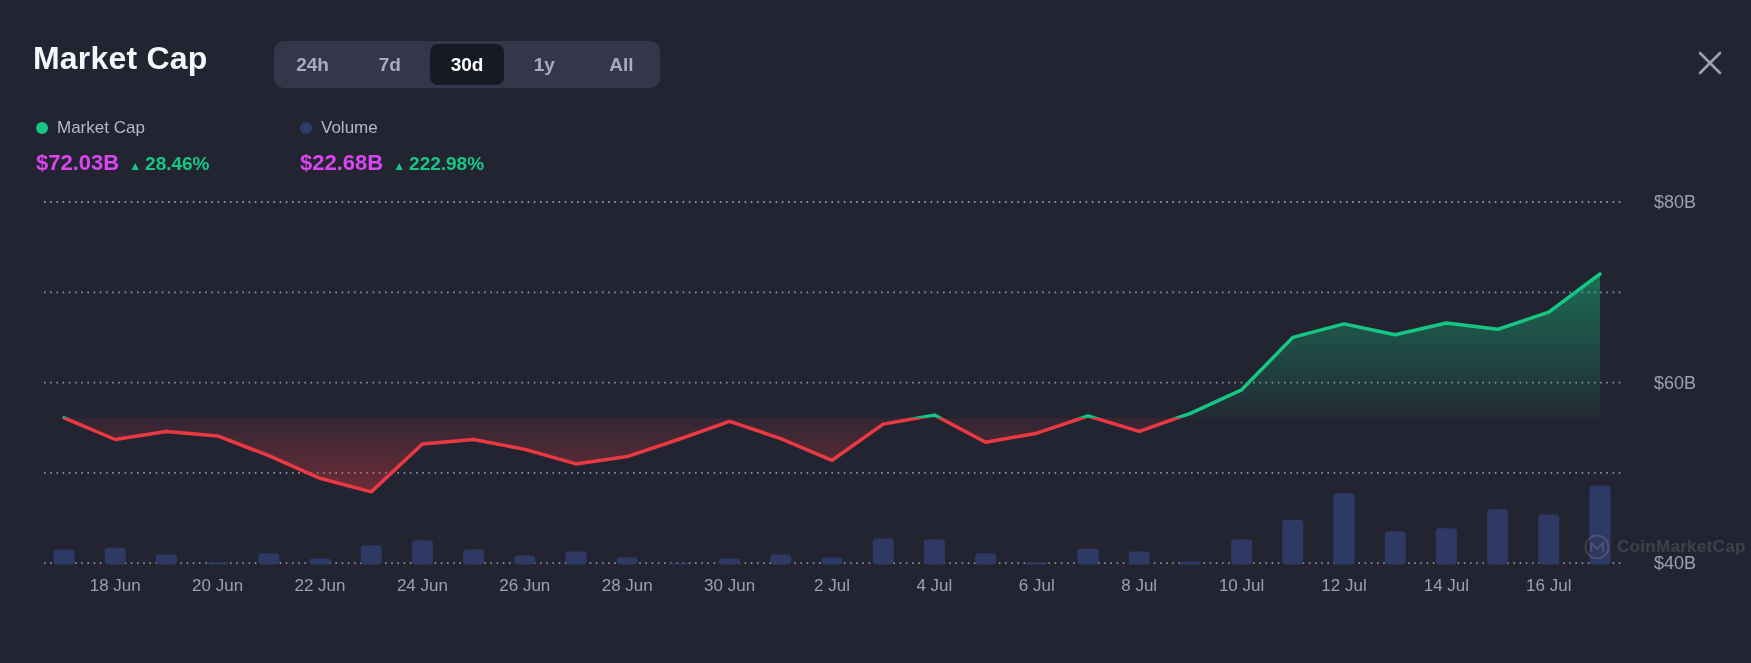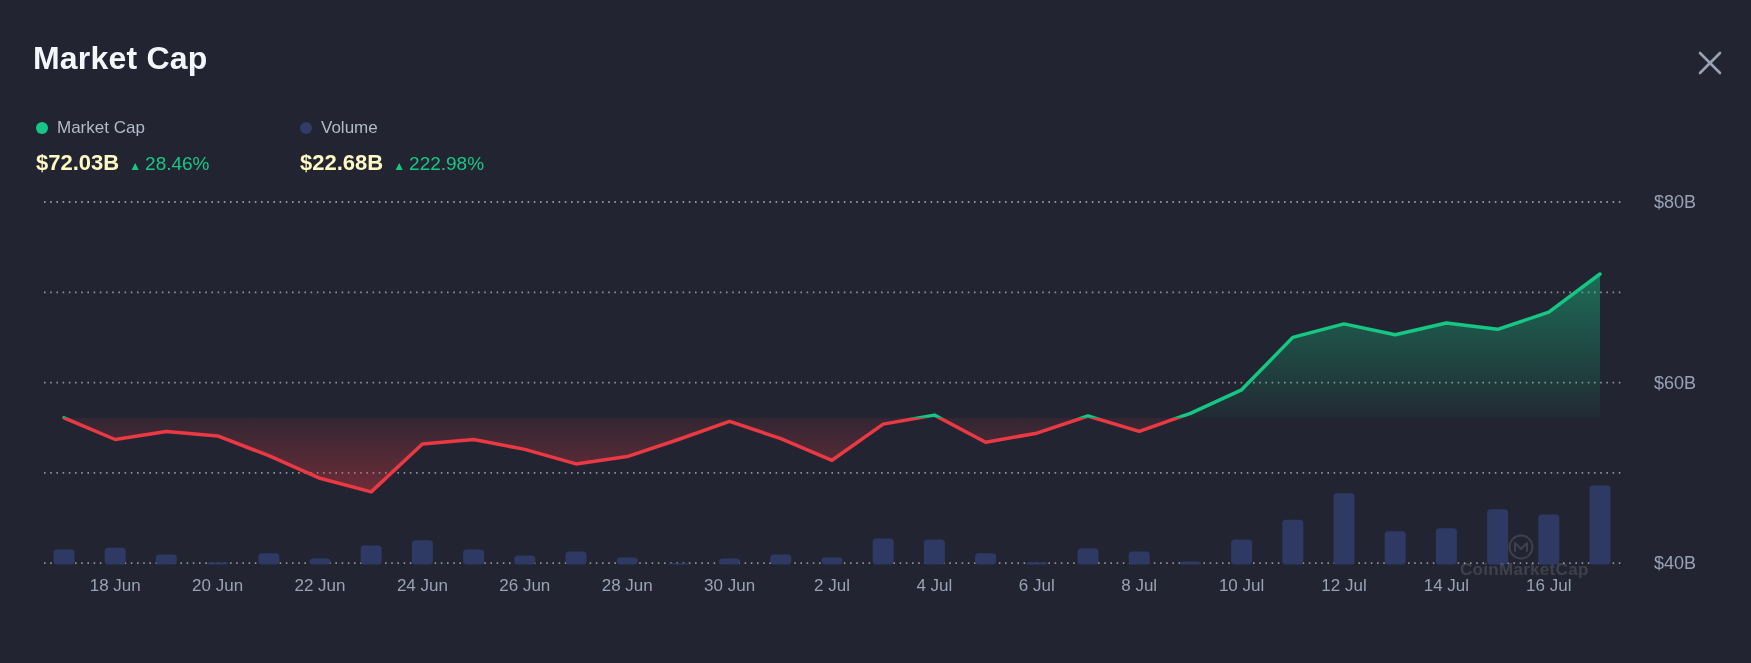--- a/index.html
+++ b/index.html
@@ -13,28 +13,28 @@
        border-radius:8px;cursor:pointer;font-family:inherit;}
   .tab.selected{background:#171a24;color:#ffffff;font-weight:700;}
   .close-btn{position:absolute;left:1692px;top:45px;width:36px;height:36px;background:transparent;border:none;cursor:pointer;padding:0;}
   
   .leg-col{position:absolute;top:116px;}
   .leg-col.c1{left:36px;} .leg-col.c2{left:300px;}
   .leg-row{display:flex;align-items:center;height:24px;}
   .dot{width:12px;height:12px;border-radius:50%;margin-right:9px;display:inline-block;}
   .leg-label{font-size:17px;color:#b3b9c8;}
   .val-row{display:flex;align-items:baseline;margin-top:10px;}
-  .val{font-size:22px;font-weight:700;color:#fef9c3;}
+  .val{font-size:22px;font-weight:700;color:#d946ef;}
   .chg{display:flex;align-items:baseline;margin-left:10px;}
   .arr{font-size:12px;color:#16c784;margin-right:4px;}
-  .chg-val{font-size:19px;font-weight:400;color:#16c784;}
+  .chg-val{font-size:19px;font-weight:700;color:#16c784;}
   
   #chart{position:absolute;left:0;top:0;width:1751px;height:663px;}
   
-  .watermark{position:absolute;left:1460px;top:534px;display:flex;align-items:center;color:rgba(255,255,255,0.13);flex-direction:column;}
+  .watermark{position:absolute;left:1584px;top:534px;display:flex;align-items:center;color:rgba(255,255,255,0.13);}
   .watermark svg{margin-right:7px;}
   .watermark span{font-size:17px;font-weight:700;letter-spacing:.3px;}
 </style>
 </head>
 <body>
 
 <div class="app">
 
   <svg id="chart" viewBox="0 0 1751 663">
       <defs>
@@ -108,20 +108,27 @@
       <rect x="1538.3000000000002" y="514.4692" width="21" height="50.03079999999999" rx="3.5" fill="#2e3a63"></rect>
       <rect x="1589.5" y="485.48584" width="21" height="79.01415999999999" rx="3.5" fill="#2e3a63"></rect>
       <path d="M 64.0 417.8 L 115.2 439.5 L 166.4 431.4 L 217.6 435.9 L 268.8 455.7 L 320.0 478.3 L 371.2 491.9 L 422.4 444.0 L 473.6 439.5 L 524.8 449.4 L 576.0 463.9 L 627.2 456.6 L 678.4 439.5 L 729.6 421.4 L 780.8 438.6 L 832.0 460.3 L 883.2 424.1 L 934.4 415.1 L 985.6 442.2 L 1036.8 433.2 L 1088.0 416.0 L 1139.2 431.4 L 1190.4 413.3 L 1241.6 389.8 L 1292.8 337.4 L 1344.0 323.9 L 1395.2 334.7 L 1446.4 323.0 L 1497.6 329.3 L 1548.8 312.2 L 1600.0 274.0 L 1600.0 417.8 L 64.0 417.8 Z" fill="url(#rGrad)" clip-path="url(#below)"></path>
       <path d="M 64.0 417.8 L 115.2 439.5 L 166.4 431.4 L 217.6 435.9 L 268.8 455.7 L 320.0 478.3 L 371.2 491.9 L 422.4 444.0 L 473.6 439.5 L 524.8 449.4 L 576.0 463.9 L 627.2 456.6 L 678.4 439.5 L 729.6 421.4 L 780.8 438.6 L 832.0 460.3 L 883.2 424.1 L 934.4 415.1 L 985.6 442.2 L 1036.8 433.2 L 1088.0 416.0 L 1139.2 431.4 L 1190.4 413.3 L 1241.6 389.8 L 1292.8 337.4 L 1344.0 323.9 L 1395.2 334.7 L 1446.4 323.0 L 1497.6 329.3 L 1548.8 312.2 L 1600.0 274.0 L 1600.0 417.8 L 64.0 417.8 Z" fill="url(#gGrad)" clip-path="url(#above)"></path>
       <path d="M 64.0 417.8 L 115.2 439.5 L 166.4 431.4 L 217.6 435.9 L 268.8 455.7 L 320.0 478.3 L 371.2 491.9 L 422.4 444.0 L 473.6 439.5 L 524.8 449.4 L 576.0 463.9 L 627.2 456.6 L 678.4 439.5 L 729.6 421.4 L 780.8 438.6 L 832.0 460.3 L 883.2 424.1 L 934.4 415.1 L 985.6 442.2 L 1036.8 433.2 L 1088.0 416.0 L 1139.2 431.4 L 1190.4 413.3 L 1241.6 389.8 L 1292.8 337.4 L 1344.0 323.9 L 1395.2 334.7 L 1446.4 323.0 L 1497.6 329.3 L 1548.8 312.2 L 1600.0 274.0" fill="none" stroke="#ea3943" stroke-width="3.5" stroke-linejoin="round" stroke-linecap="round" clip-path="url(#below)"></path>
       <path d="M 64.0 417.8 L 115.2 439.5 L 166.4 431.4 L 217.6 435.9 L 268.8 455.7 L 320.0 478.3 L 371.2 491.9 L 422.4 444.0 L 473.6 439.5 L 524.8 449.4 L 576.0 463.9 L 627.2 456.6 L 678.4 439.5 L 729.6 421.4 L 780.8 438.6 L 832.0 460.3 L 883.2 424.1 L 934.4 415.1 L 985.6 442.2 L 1036.8 433.2 L 1088.0 416.0 L 1139.2 431.4 L 1190.4 413.3 L 1241.6 389.8 L 1292.8 337.4 L 1344.0 323.9 L 1395.2 334.7 L 1446.4 323.0 L 1497.6 329.3 L 1548.8 312.2 L 1600.0 274.0" fill="none" stroke="#16c784" stroke-width="3.5" stroke-linejoin="round" stroke-linecap="round" clip-path="url(#above)"></path>
     </svg>
 
   <h1 class="title">Market Cap</h1>
 
+  <div class="tabs">
+      <button class="tab">24h</button>
+      <button class="tab">7d</button>
+      <button class="tab selected">30d</button>
+      <button class="tab">1y</button>
+      <button class="tab">All</button>
+    </div>
 
   <button class="close-btn" title="">
     <svg width="36" height="36" viewBox="0 0 36 36">
       <line x1="8" y1="8" x2="28" y2="28" stroke="#9aa1b3" stroke-width="2.6" stroke-linecap="round"></line>
       <line x1="28" y1="8" x2="8" y2="28" stroke="#9aa1b3" stroke-width="2.6" stroke-linecap="round"></line>
     </svg>
   </button>
 
   <div class="leg-col c1">
     <div class="leg-row">

